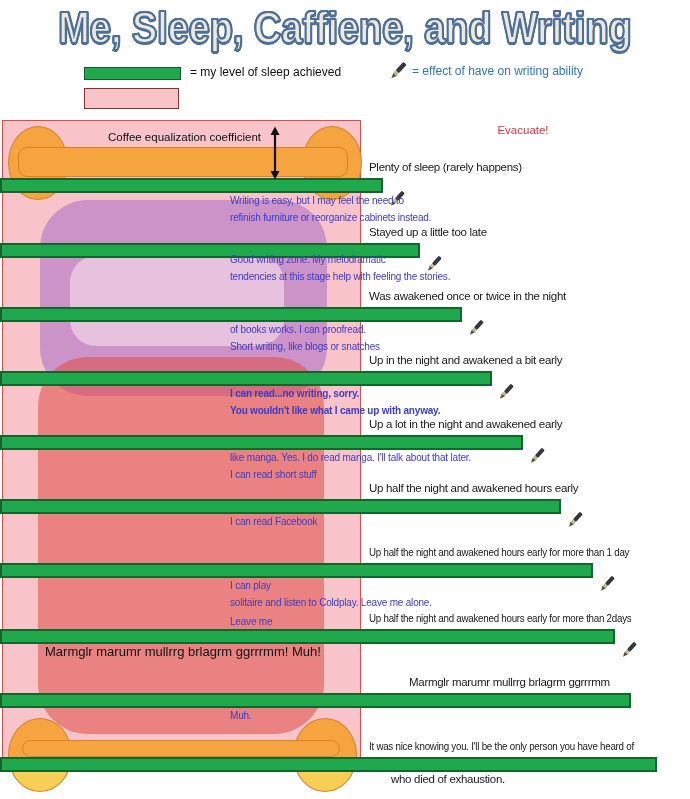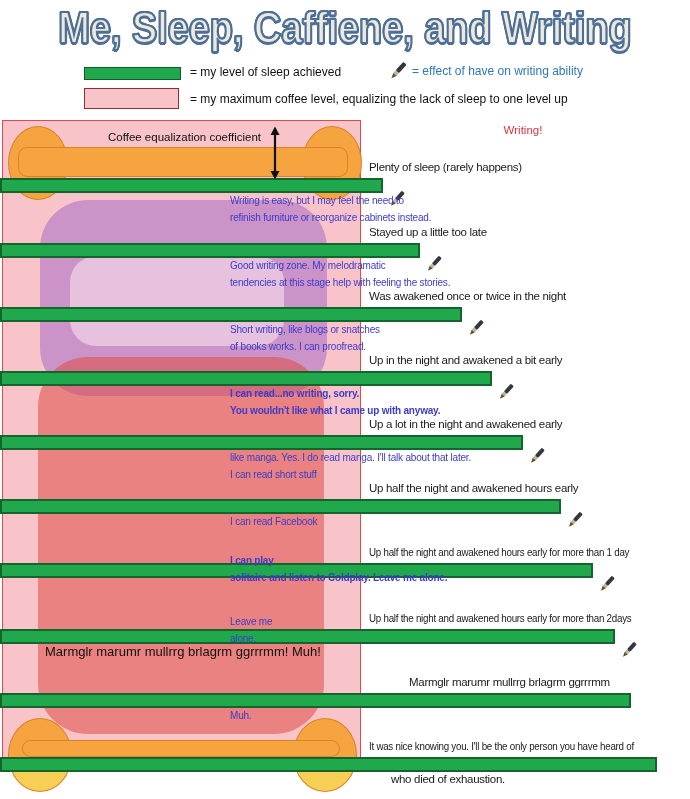--- a/index.html
+++ b/index.html
@@ -43,21 +43,20 @@
     <svg width="20" height="22" viewBox="0 0 18 20">
         <g transform="rotate(42 9 10)">
       <rect x="7" y="0.5" width="4" height="10.5" rx="1.2" fill="#33383e"></rect>
       <rect x="7" y="11" width="4" height="3.2" fill="#c2b58f"></rect>
       <path d="M7 14.2 L11 14.2 L9 19 Z" fill="#57503c"></path>
     </g>
       </svg>
   </span>
   <div class="legend-text" style="left:412px;top:64px;color:#2e78b8">= effect of have on writing ability</div>
   <div class="abs" style="left:84px;top:88px;width:95px;height:21px;background:#f9c4c9;border:1.5px solid #8a3030;z-index:6"></div>
-  <div class="legend-text" style="left:190px;top:92px">= my maximum coffee level, equalizing the lack of sleep to one level up</div>
 
   <div id="bands">
       <div class="band" style="top: 120px;"></div>
       <div class="band" style="top: 184.55px;"></div>
       <div class="band" style="top: 249.1px;"></div>
       <div class="band" style="top: 313.65px;"></div>
       <div class="band" style="top: 378.2px;"></div>
       <div class="band" style="top: 442.75px;"></div>
       <div class="band" style="top: 507.3px;"></div>
       <div class="band" style="top: 571.85px;"></div>
@@ -80,21 +79,21 @@
   <div class="coffee-label">Coffee equalization coefficient</div>
   <span class="abs" style="left:268px;top:126px;z-index:6;line-height:0">
     <svg width="14" height="54" viewBox="0 0 14 54">
       <line x1="7" y1="7" x2="7" y2="47" stroke="#111" stroke-width="2.2"></line>
       <path d="M7 0.5 L2.5 9 L11.5 9 Z" fill="#111"></path>
       <path d="M7 53.5 L2.5 45 L11.5 45 Z" fill="#111"></path>
     </svg>
   </span>
 
   <div class="warning">
-    <div>Writing!</div>
+    <div>Evacuate!</div>
   </div>
 
   <div class="mumble">Marmglr marumr mullrrg brlagrm ggrrrmm! Muh!</div>
 
   <div id="rows">
       <div class="sleep-bar" style="top: 178px; width: 383px;"></div>
       <div class="row-label" style="top: 161px;">Plenty of sleep (rarely happens)</div>
       <span class="pen" style="left: 388px; top: 189px;"><svg width="18" height="20" viewBox="0 0 18 20">
           <g transform="rotate(42 9 10)">
             <rect x="7" y="0.5" width="4" height="10.5" rx="1.2" fill="#33383e"></rect>
@@ -108,36 +107,36 @@
       </div>
       <div class="sleep-bar" style="top: 243px; width: 420px;"></div>
       <div class="row-label" style="top: 226px;">Stayed up a little too late</div>
       <span class="pen" style="left: 425px; top: 254px;"><svg width="18" height="20" viewBox="0 0 18 20">
           <g transform="rotate(42 9 10)">
             <rect x="7" y="0.5" width="4" height="10.5" rx="1.2" fill="#33383e"></rect>
             <rect x="7" y="11" width="4" height="3.2" fill="#c2b58f"></rect>
             <path d="M7 14.2 L11 14.2 L9 19 Z" fill="#57503c"></path>
           </g>
         </svg></span>
-      <div class="effect" style="top: 257px;">
+      <div class="effect" style="top: 251px;">
         <div>Good writing zone. My melodramatic</div>
         <div>tendencies at this stage help with feeling the stories.</div>
       </div>
       <div class="sleep-bar" style="top: 307px; width: 462px;"></div>
       <div class="row-label" style="top: 290px;">Was awakened once or twice in the night</div>
       <span class="pen" style="left: 467px; top: 318px;"><svg width="18" height="20" viewBox="0 0 18 20">
           <g transform="rotate(42 9 10)">
             <rect x="7" y="0.5" width="4" height="10.5" rx="1.2" fill="#33383e"></rect>
             <rect x="7" y="11" width="4" height="3.2" fill="#c2b58f"></rect>
             <path d="M7 14.2 L11 14.2 L9 19 Z" fill="#57503c"></path>
           </g>
         </svg></span>
       <div class="effect" style="top: 321px;">
+        <div>of books works. I can proofread.</div>
         <div>Short writing, like blogs or snatches</div>
-        <div>of books works. I can proofread.</div>
       </div>
       <div class="sleep-bar" style="top: 371px; width: 492px;"></div>
       <div class="row-label" style="top: 354px;">Up in the night and awakened a bit early</div>
       <span class="pen" style="left: 497px; top: 382px;"><svg width="18" height="20" viewBox="0 0 18 20">
           <g transform="rotate(42 9 10)">
             <rect x="7" y="0.5" width="4" height="10.5" rx="1.2" fill="#33383e"></rect>
             <rect x="7" y="11" width="4" height="3.2" fill="#c2b58f"></rect>
             <path d="M7 14.2 L11 14.2 L9 19 Z" fill="#57503c"></path>
           </g>
         </svg></span>
@@ -172,36 +171,35 @@
       </div>
       <div class="sleep-bar" style="top: 563px; width: 593px;"></div>
       <div class="row-label tight" style="top: 546px;">Up half the night and awakened hours early for more than 1 day</div>
       <span class="pen" style="left: 598px; top: 574px;"><svg width="18" height="20" viewBox="0 0 18 20">
           <g transform="rotate(42 9 10)">
             <rect x="7" y="0.5" width="4" height="10.5" rx="1.2" fill="#33383e"></rect>
             <rect x="7" y="11" width="4" height="3.2" fill="#c2b58f"></rect>
             <path d="M7 14.2 L11 14.2 L9 19 Z" fill="#57503c"></path>
           </g>
         </svg></span>
-      <div class="effect" style="top: 552px; font-weight: bold;">
+      <div class="effect" style="top: 577px;">
         <div>I can play</div>
         <div>solitaire and listen to Coldplay. Leave me alone.</div>
       </div>
       <div class="sleep-bar" style="top: 629px; width: 615px;"></div>
       <div class="row-label tight" style="top: 612px;">Up half the night and awakened hours early for more than 2days</div>
       <span class="pen" style="left: 620px; top: 640px;"><svg width="18" height="20" viewBox="0 0 18 20">
           <g transform="rotate(42 9 10)">
             <rect x="7" y="0.5" width="4" height="10.5" rx="1.2" fill="#33383e"></rect>
             <rect x="7" y="11" width="4" height="3.2" fill="#c2b58f"></rect>
             <path d="M7 14.2 L11 14.2 L9 19 Z" fill="#57503c"></path>
           </g>
         </svg></span>
       <div class="effect" style="top: 613px;">
         <div>Leave me</div>
-        <div>alone.</div>
       </div>
       <div class="sleep-bar" style="top: 693px; width: 631px;"></div>
       <div class="row-label" style="top: 676px; padding-left: 40px;">Marmglr marumr mullrrg brlagrm ggrrrmm</div>
       <div class="effect" style="top: 707px;">
         <div>Muh.</div>
       </div>
       <div class="sleep-bar" style="top: 757px; width: 657px;"></div>
       <div class="row-label tight" style="top: 740px;">It was nice knowing you. I'll be the only person you have heard of</div>
       <div class="row-label" style="top: 773px; margin-left: 22px;">who died of exhaustion.</div>
     </div>

